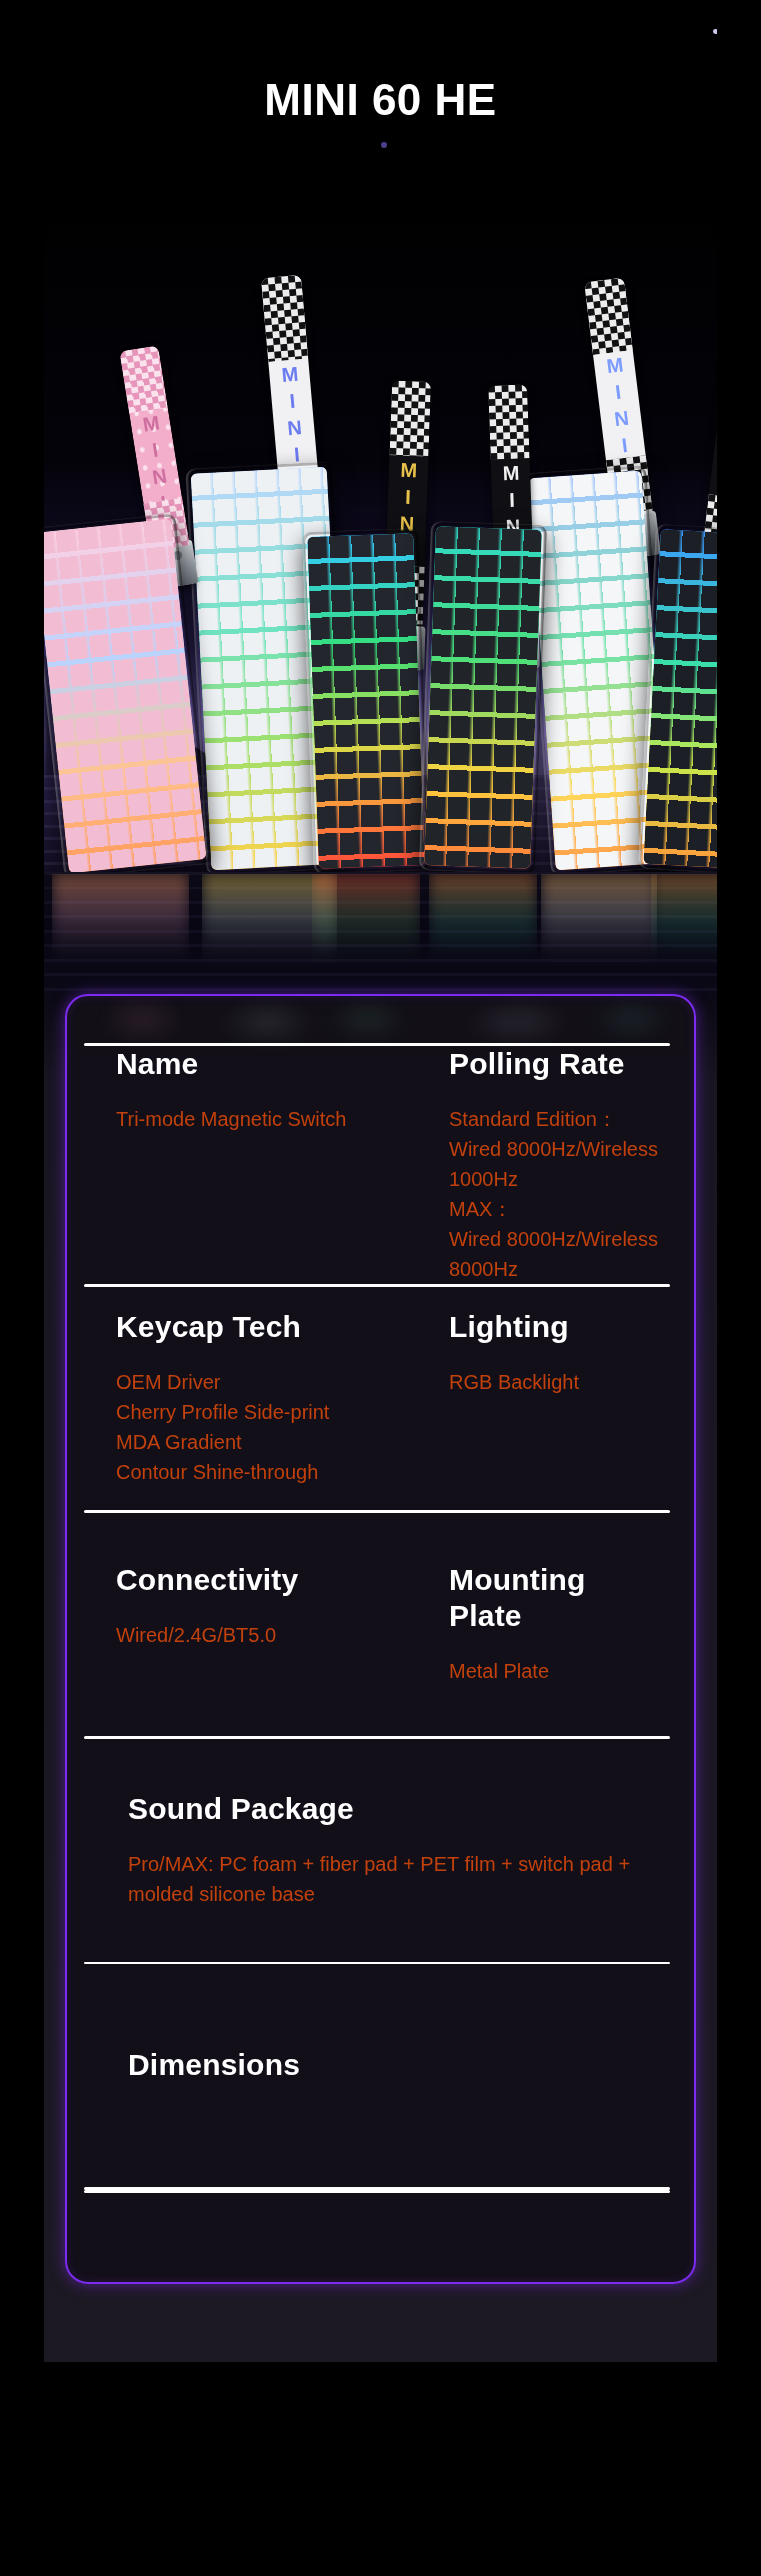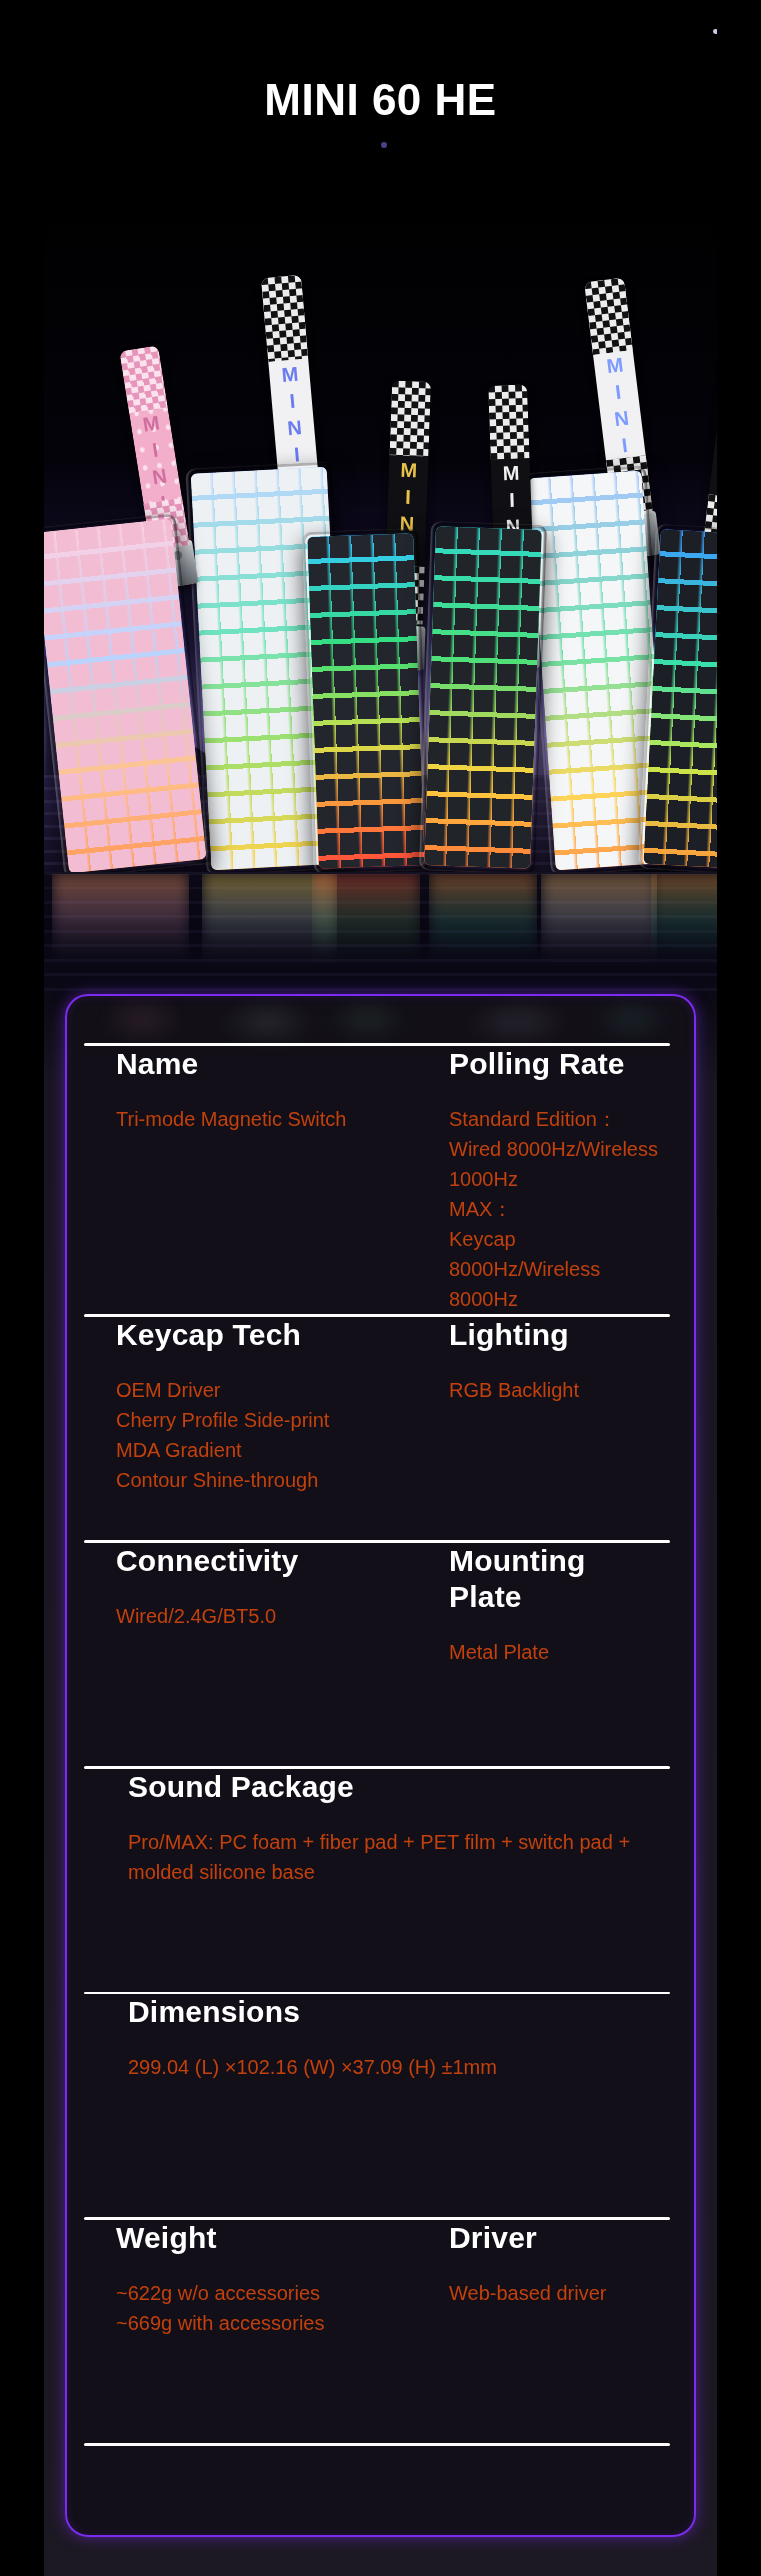--- a/index.html
+++ b/index.html
@@ -79,21 +79,21 @@
     background:rgba(19,15,24,.97); box-shadow:0 0 15.4px rgba(124,44,240,.55), inset 0 0 9.6px rgba(124,44,240,.18);
     padding:47px 0 89px 0; overflow:hidden; }
   .panel-glass { position:absolute; top:0; left:0; right:0; height:58px; opacity:.16; filter:blur(10.6px);
     background:
       radial-gradient(58px 25px at 12% 40%, #ff9ec2, rgba(0,0,0,0) 70%),
       radial-gradient(67px 25px at 32% 45%, #d8f0e2, rgba(0,0,0,0) 70%),
       radial-gradient(58px 23px at 48% 40%, #7de0a8, rgba(0,0,0,0) 70%),
       radial-gradient(77px 25px at 72% 45%, #cfd6ea, rgba(0,0,0,0) 70%),
       radial-gradient(58px 23px at 90% 40%, #69d0c8, rgba(0,0,0,0) 70%); }
   .divider { height:2.9px; background:#fff; margin:0 24px 0 17.3px; border-radius:1.9px; }
-  .spec-row { min-height:223px; display:flex; padding:0 29px 0 49px; }
+  .spec-row { min-height:223px; display:flex; align-items:center; padding:0 29px 0 49px; }
   .spec-cols { display:flex; width:100%; align-items:flex-start; }
   .spec-col { flex:0 0 333px; }
   .spec-col.col2 { flex:1; }
   .spec-col.wide { flex:1; max-width:621px;margin-left:12px; }
   .spec-heading { color:#fff; font-size:30px; font-weight:bold; line-height:36px; margin-bottom:22px; letter-spacing:0.2px; }
   .spec-line { color:#c2410c; font-size:20px; line-height:30px; }
 </style>
 </head>
 <body>
 
@@ -194,21 +194,21 @@
         <div class="spec-cols">
           <div class="spec-col">
             <h2 class="spec-heading">Name</h2>
             <div class="spec-line">Tri-mode Magnetic Switch</div>
           </div>
           <div class="spec-col col2">
             <h2 class="spec-heading">Polling Rate</h2>
             <div class="spec-line">Standard Edition：</div>
             <div class="spec-line">Wired 8000Hz/Wireless 1000Hz</div>
             <div class="spec-line">MAX：</div>
-            <div class="spec-line">Keycap 8000Hz/Wireless 8000Hz</div>
+            <div class="spec-line">Wired 8000Hz/Wireless 8000Hz</div>
           </div>
         </div>
       </div>
 
       <div class="divider"></div>
       <div class="spec-row">
         <div class="spec-cols">
           <div class="spec-col">
             <h2 class="spec-heading">Keycap Tech</h2>
             <div class="spec-line">OEM Driver</div>
@@ -245,38 +245,24 @@
             <div class="spec-line">Pro/MAX: PC foam + fiber pad + PET film + switch pad + molded silicone base</div>
           </div>
         </div>
       </div>
 
       <div class="divider"></div>
       <div class="spec-row">
         <div class="spec-cols">
           <div class="spec-col wide">
             <h2 class="spec-heading">Dimensions</h2>
-            <div class="spec-line">299.04 (L) ×102.16 (W) ×37.09 (H) ±1mm</div>
-          </div>
-        </div>
-      </div>
-
-      <div class="divider"></div>
-      <div class="spec-row">
-        <div class="spec-cols">
-          <div class="spec-col">
-            <h2 class="spec-heading">Weight</h2>
-            <div class="spec-line">~622g w/o accessories</div>
-            <div class="spec-line">~669g with accessories</div>
-          </div>
-          <div class="spec-col col2">
-            <h2 class="spec-heading">Driver</h2>
-            <div class="spec-line">Web-based driver</div>
-          </div>
-        </div>
-      </div>
+          </div>
+        </div>
+      </div>
+
+      <div class="divider"></div>
 
       <div class="divider"></div>
     </section>
   </div>
 
 </div>
 
 
 </body></html>

